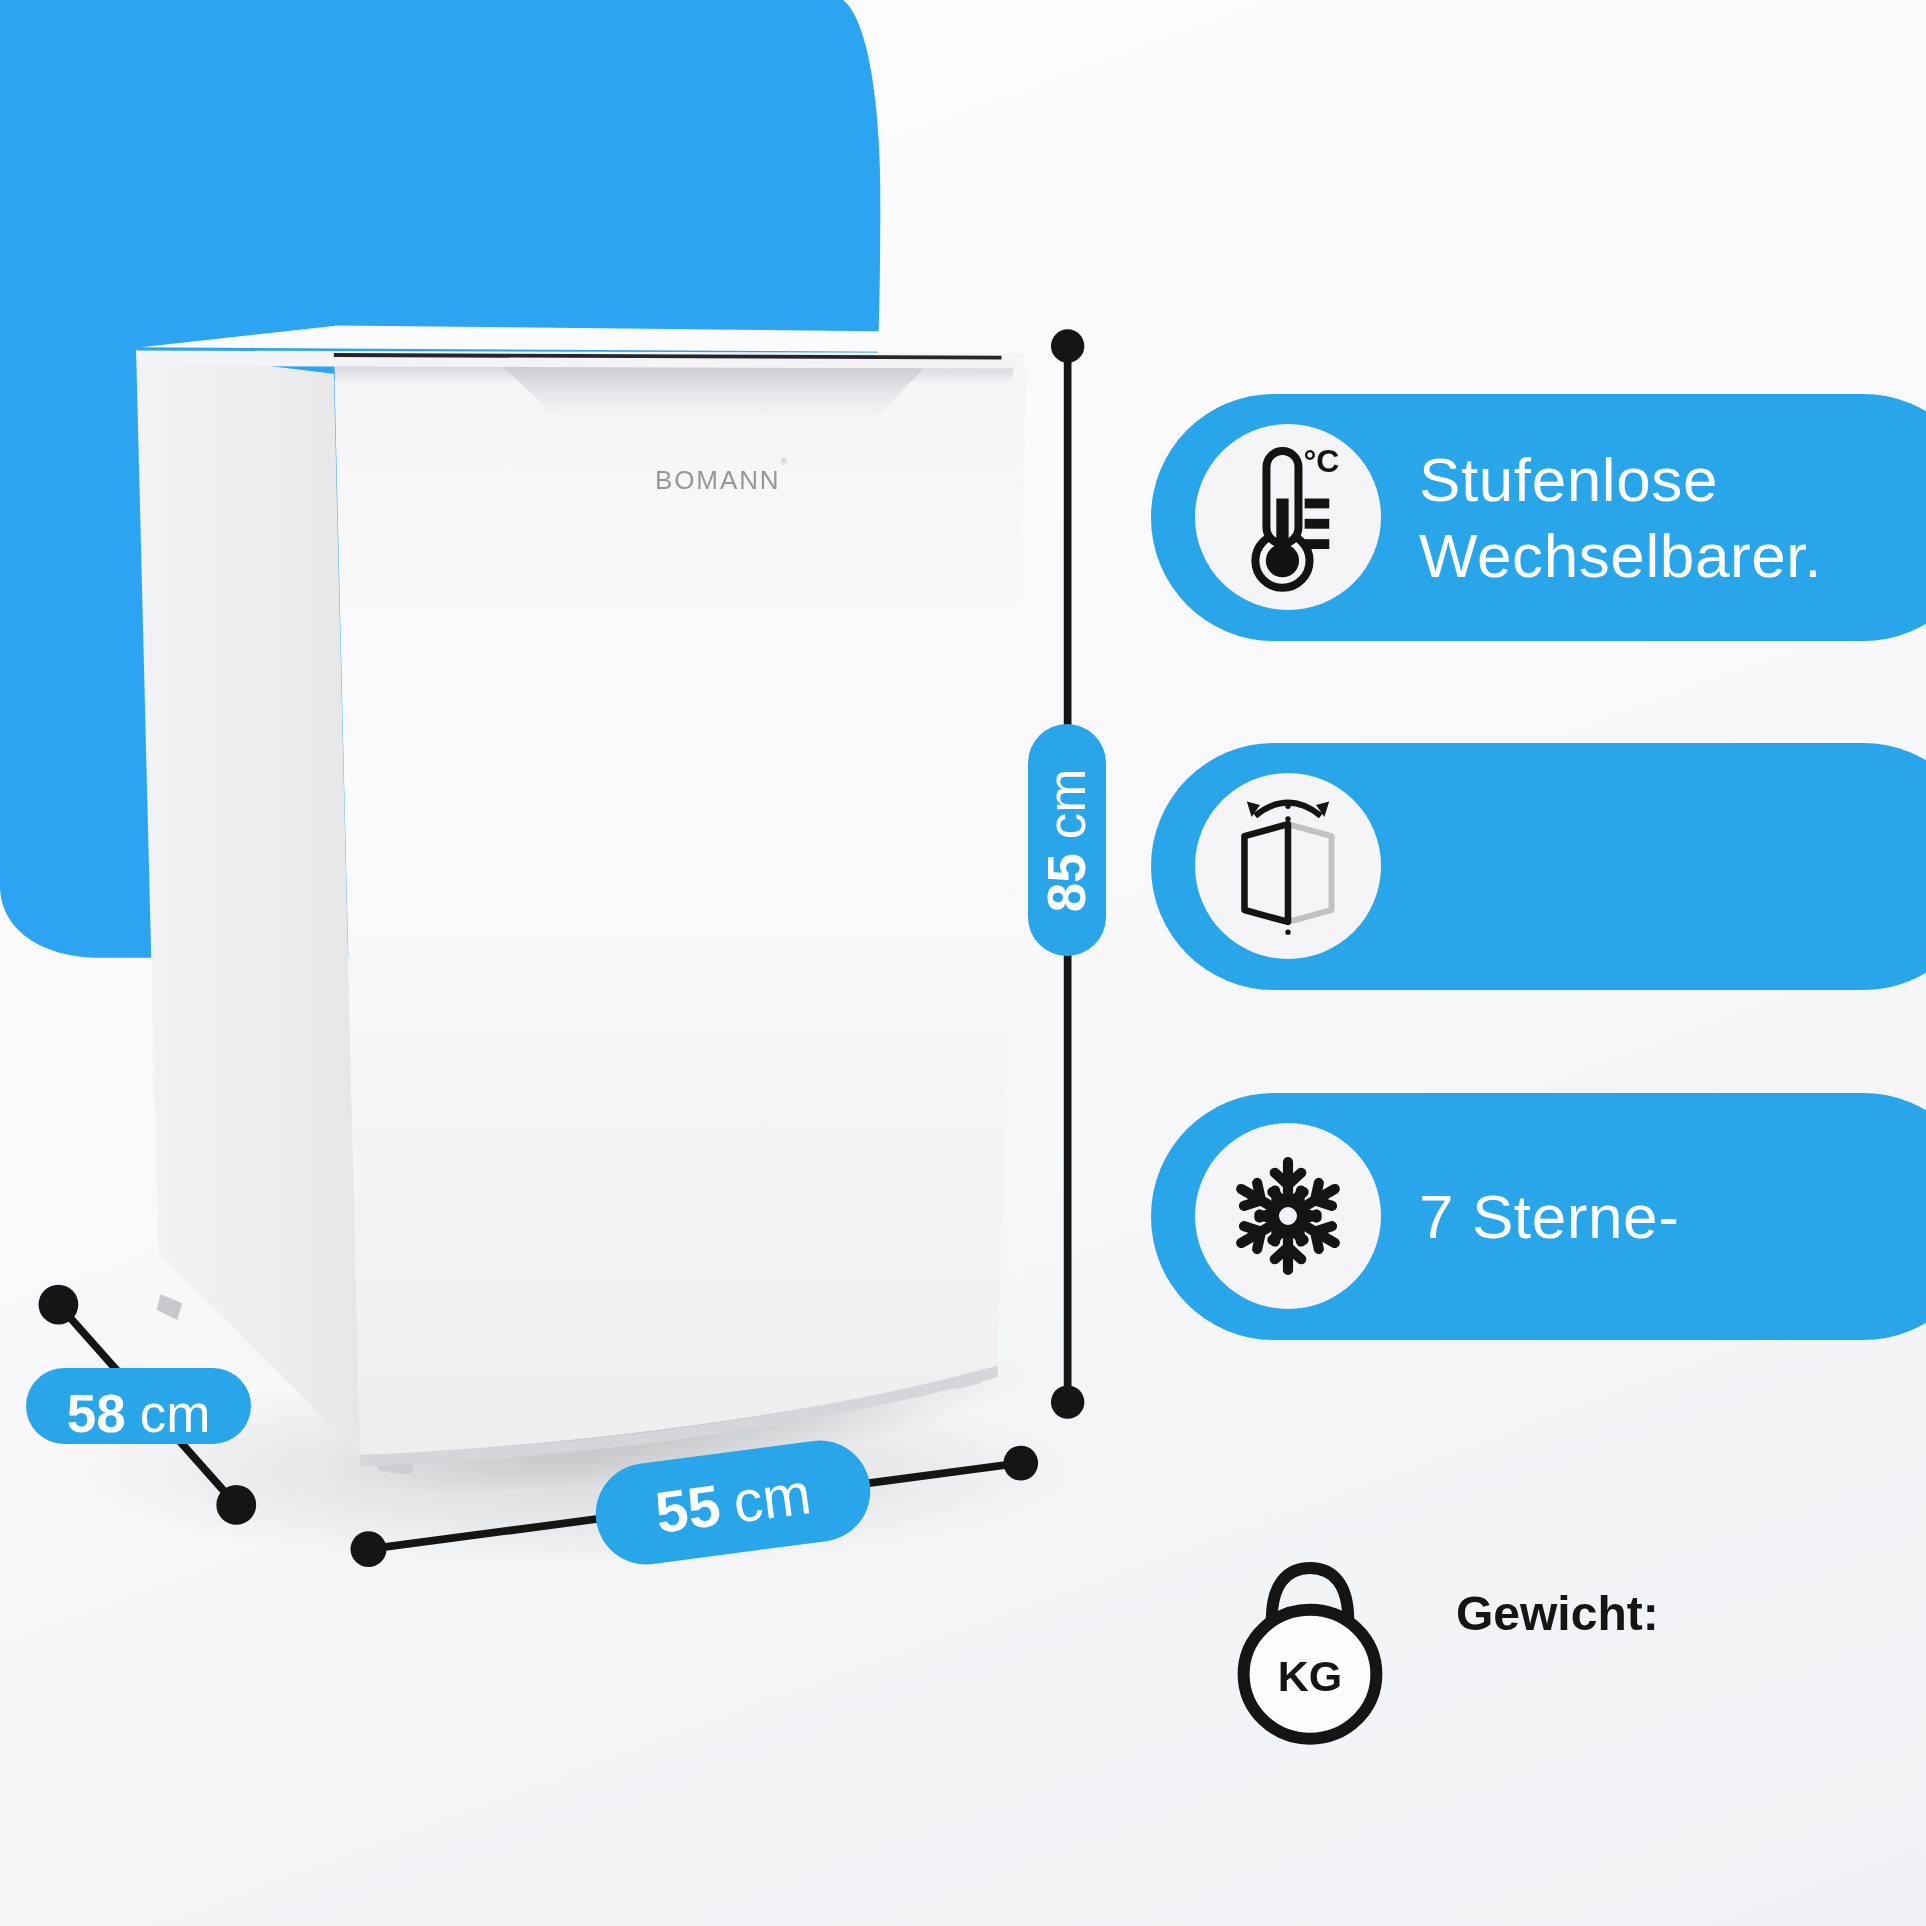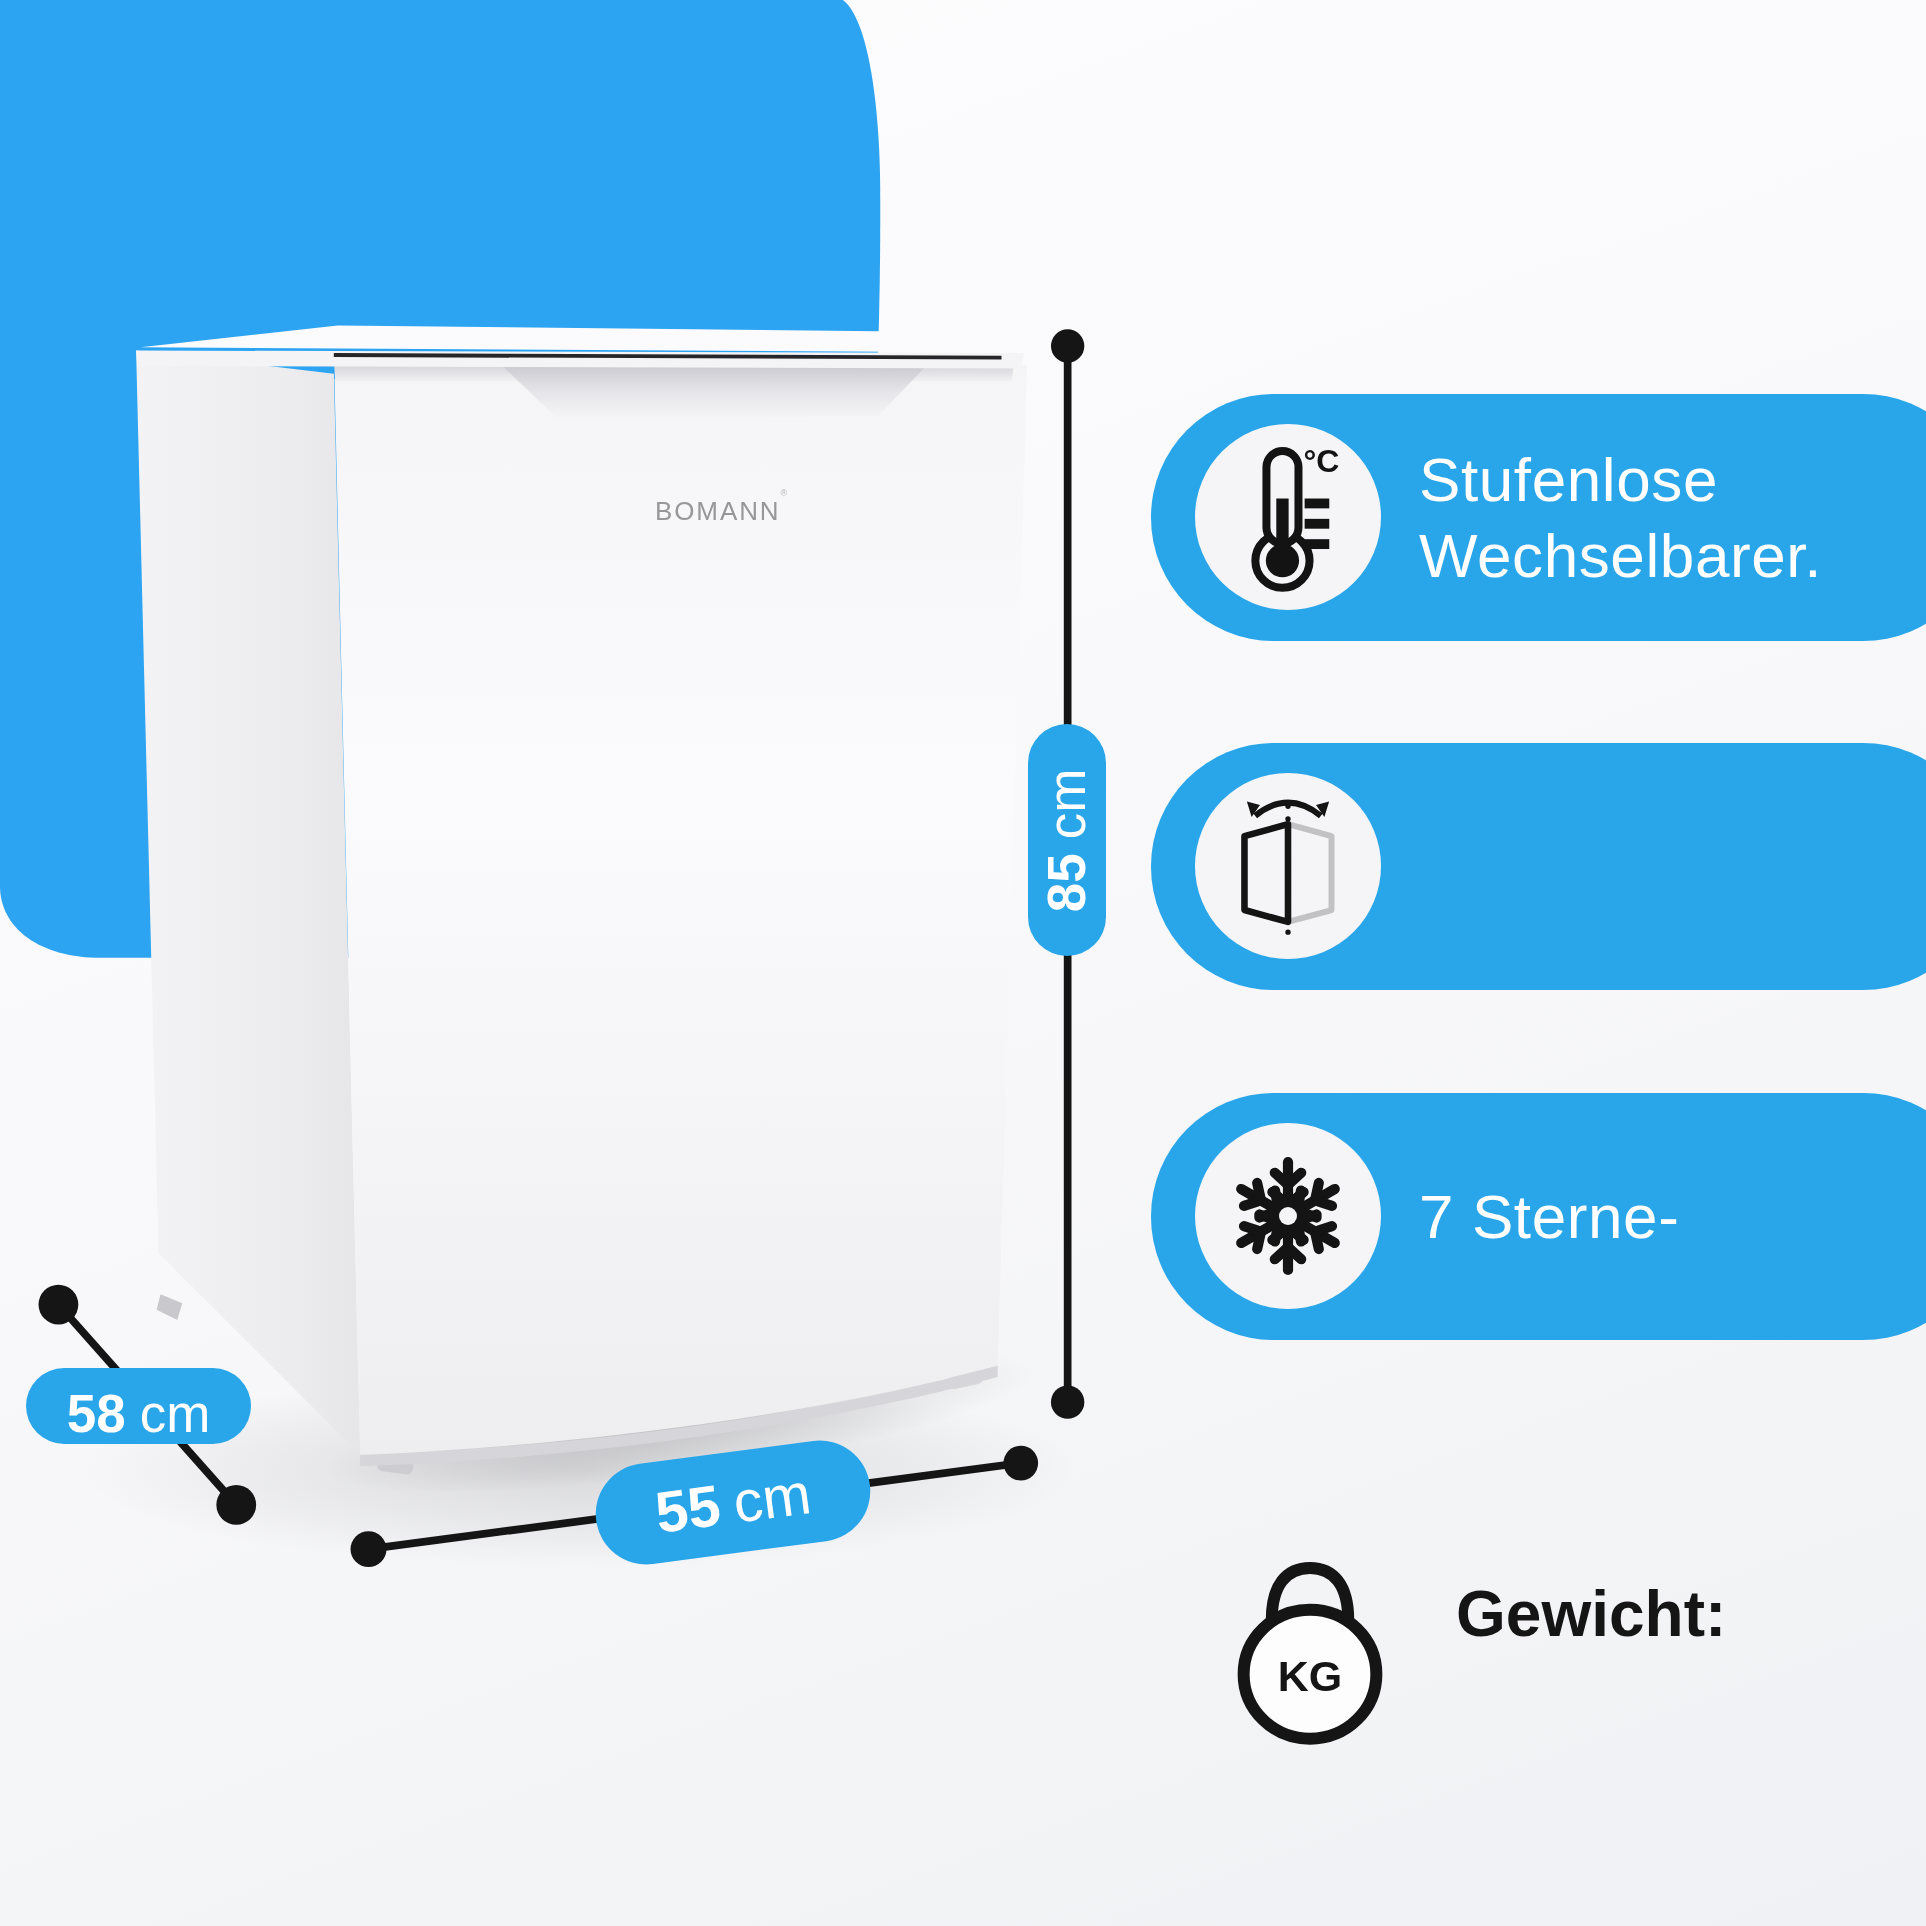--- a/index.html
+++ b/index.html
@@ -36,26 +36,26 @@
   .badge .num{font-weight:700;}
   .badge .unit{font-weight:400;margin-left:14px;}
   .badge-height{left:1028px;top:724px;width:78px;height:232px;border-radius:39px;}
   .badge-height .rot{transform:rotate(-90deg);display:flex;align-items:center;font-size:53px;}
   .badge-depth{left:26px;top:1368px;width:225px;height:76px;border-radius:39px;font-size:53px;align-items:flex-end;}
   .badge-width{left:595px;top:1452px;width:276px;height:101px;border-radius:51px;font-size:58px;transform:rotate(-7.5deg);}
 
   
   .weight-text{
     position:absolute;left:1456px;top:1572px;
-    color:#151515;font-size:64px;font-weight:700;line-height:84px;white-space:nowrap;
+    color:#151515;font-size:48px;font-weight:700;line-height:84px;white-space:nowrap;
   }
 
   
   .brand{
-    position:absolute;left:655px;top:488px;
+    position:absolute;left:655px;top:457px;
     color:#97979b;font-size:26px;font-weight:500;letter-spacing:1.9px;white-space:nowrap;
   }
   .brand sup{font-size:9px;color:#b4b4b8;vertical-align:24.4px;letter-spacing:0;}
 </style>
 </head>
 <body>
 
 <div class="canvas">
 
   <svg class="abs" style="left:0;top:0" width="1926" height="1926" viewBox="0 0 3000 3000">

